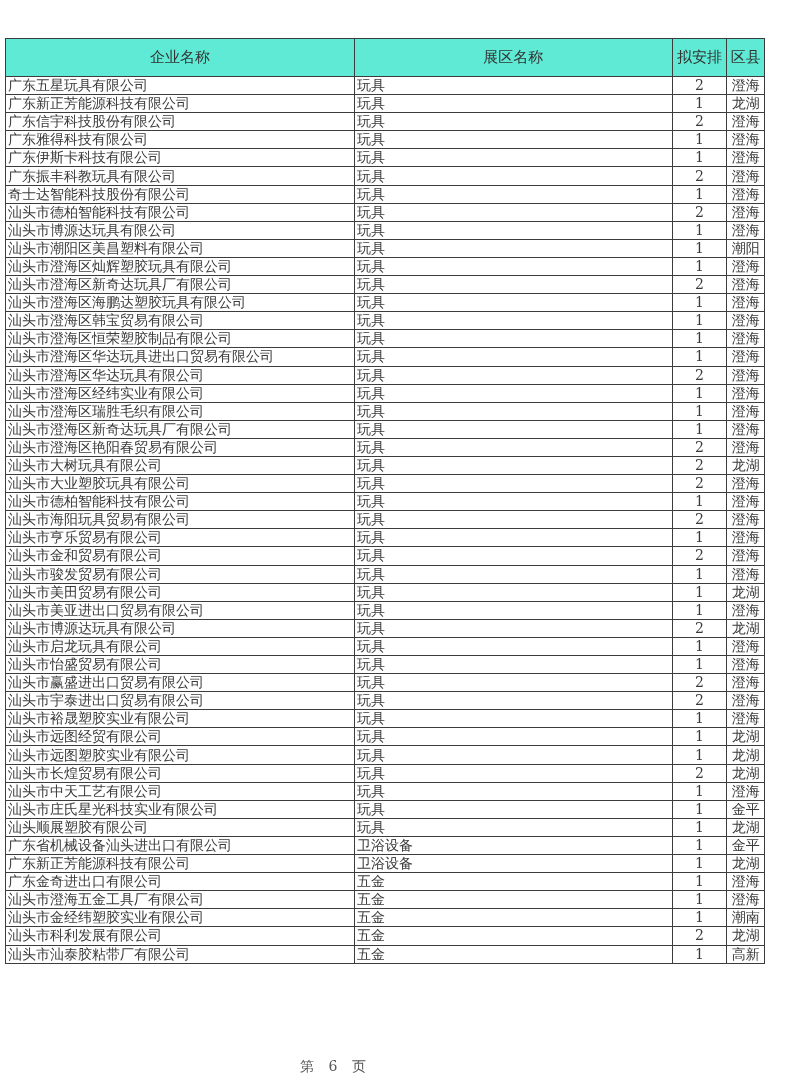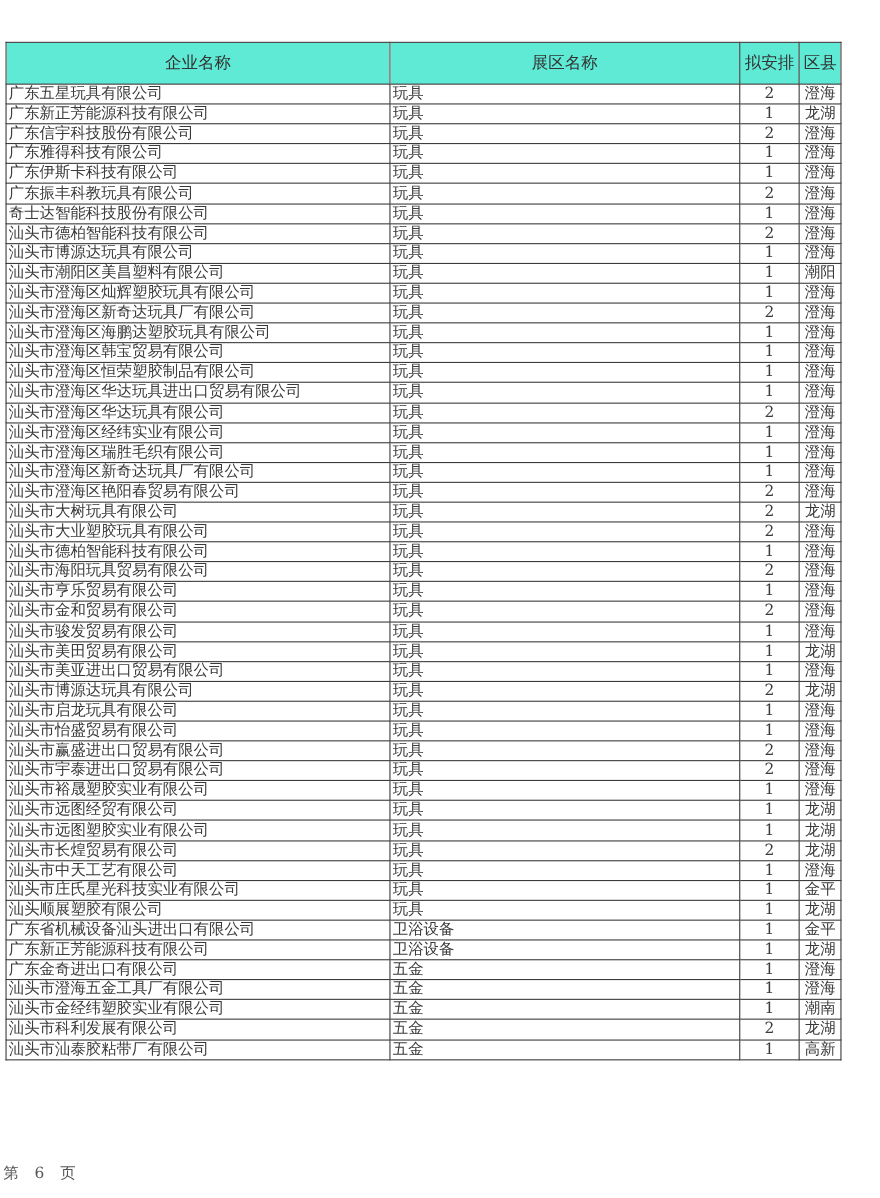--- a/index.html
+++ b/index.html
@@ -20,21 +20,21 @@
     color: #333; text-align: center; vertical-align: middle;
   }
   .sheet-table td { height: 17.1px; font-size: 14px; line-height: 17px; }
   .col-name { width: 344px; }
   .col-zone { width: 313px; }
   .col-qty { width: 54px; }
   .col-dist { width: 37px; }
   td.c-name, td.c-zone { text-align: left; }
   td.c-qty, td.c-dist { text-align: center; }
   .footer {
-    position: absolute; left: 0; width: 668px; top: 1058px; 
+    position: absolute; left: 0; width: 668px; top: 1058px; text-align: center;
     font-size: 14px; color: #555; letter-spacing: 2px;
   }
   .footer span { margin: 0 3px; }
 </style>
 </head>
 <body>
 
 <table class="sheet-table">
   <colgroup>
     <col class="col-name">

